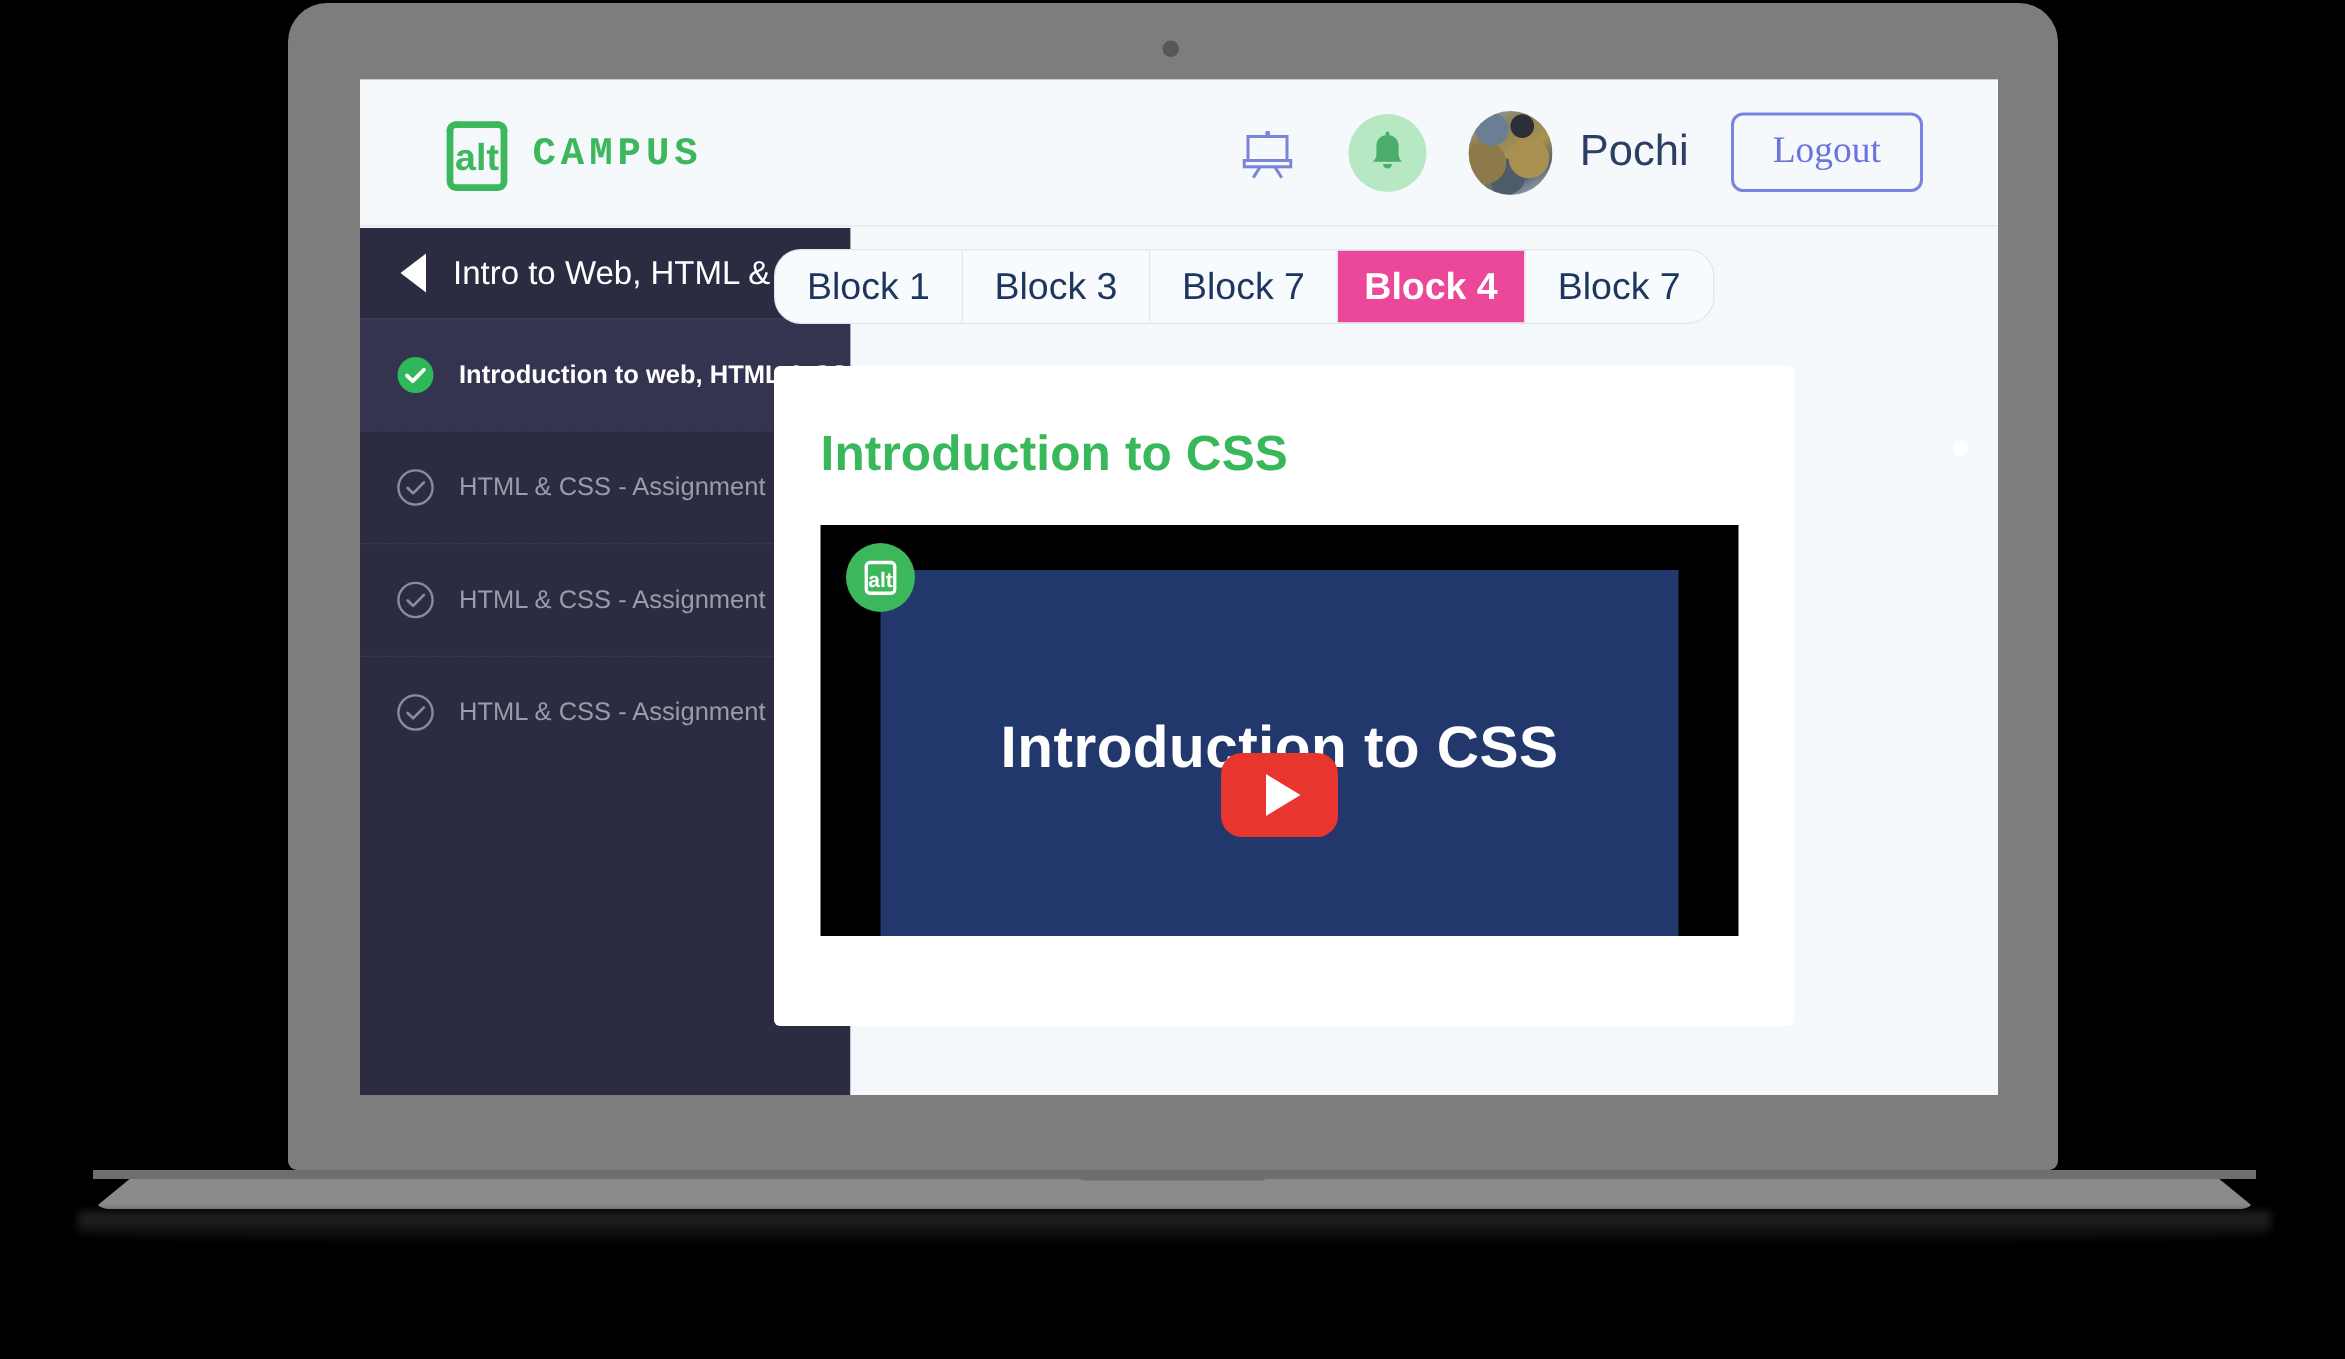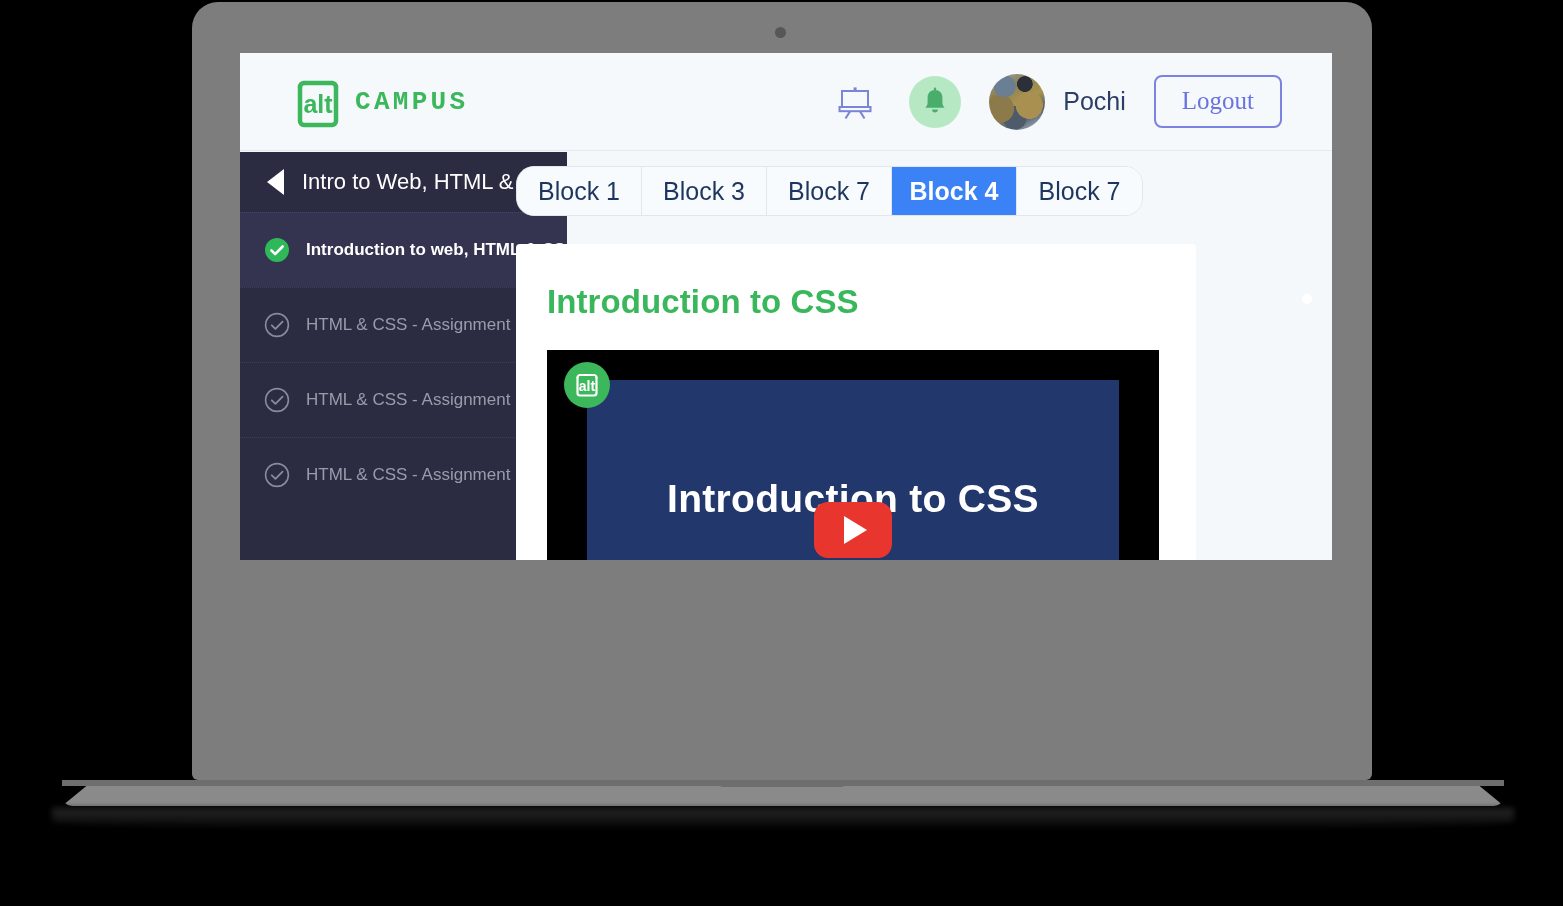--- a/index.html
+++ b/index.html
@@ -78,21 +78,21 @@
     border-radius: 0 0 40% 40%;
     opacity: 0.95;
   }
 
   
   .screen {
     position: absolute;
     left: 240px;
     top: 53px;
     width: 1092px;
-    height: 507px;
+    height: 677px;
     background: #f4f8fb;
     overflow: hidden;
   }
 
   
   .app-header {
     position: absolute;
     left: 0; top: 0;
     width: 1092px;
     height: 98px;
@@ -152,21 +152,21 @@
       radial-gradient(circle at 28% 22%, #6a7f93 0 18%, transparent 19%),
       radial-gradient(circle at 64% 18%, #2b3038 0 13%, transparent 14%),
       radial-gradient(circle at 20% 62%, #8d7a4a 0 24%, transparent 25%),
       radial-gradient(circle at 72% 56%, #a99050 0 26%, transparent 27%),
       radial-gradient(circle at 46% 78%, #4d5b6b 0 22%, transparent 23%),
       linear-gradient(152deg, #9aa7b6 0%, #8d8054 28%, #a9944f 52%, #52606f 74%, #c2ccd6 100%);
   }
   .avatar-name {
     margin-left: 18px;
     color: #2c3e66;
-    font-size: 25px;
+    font-size: 29px;
     font-weight: 500;
   }
 
   .logout-btn {
     margin-left: 28px;
     padding: 10px 26px;
     border: 2px solid #7b83e0;
     border-radius: 8px;
     background: transparent;
     color: #6a73de;
@@ -275,21 +275,21 @@
     padding: 0 16px;
     font-size: 25px;
     color: #1d355f;
     background: #f8fbfd;
     border-right: 1px solid #e0e7ef;
     cursor: pointer;
     white-space: nowrap;
   }
   .tab:last-child { border-right: none; }
   .tab.active {
-    background: #3b82f6;
+    background: #ec4899;
     color: #ffffff;
     font-weight: 600;
   }
 
   .content-card {
     position: absolute;
     left: 276px;
     top: 191px;
     width: 680px;
     height: 440px;

